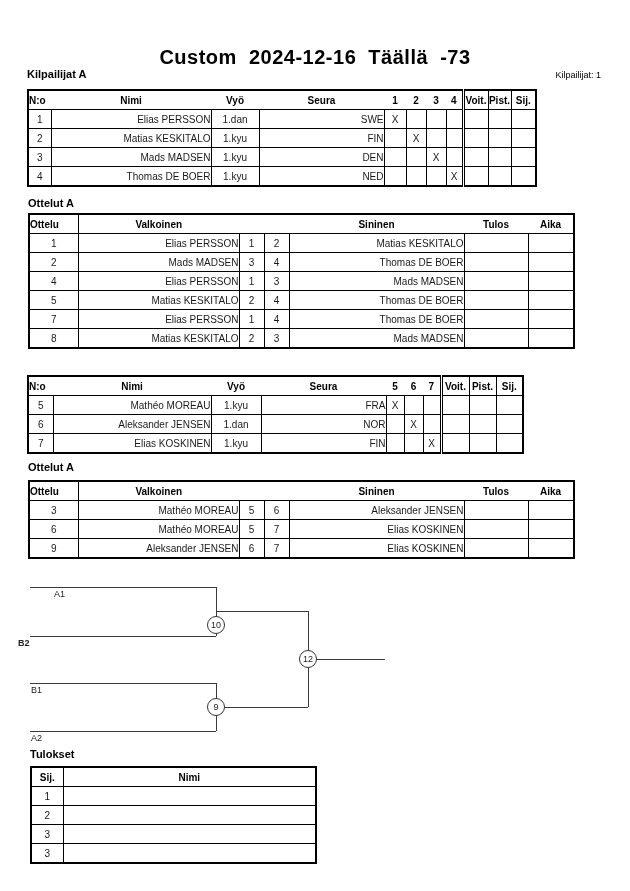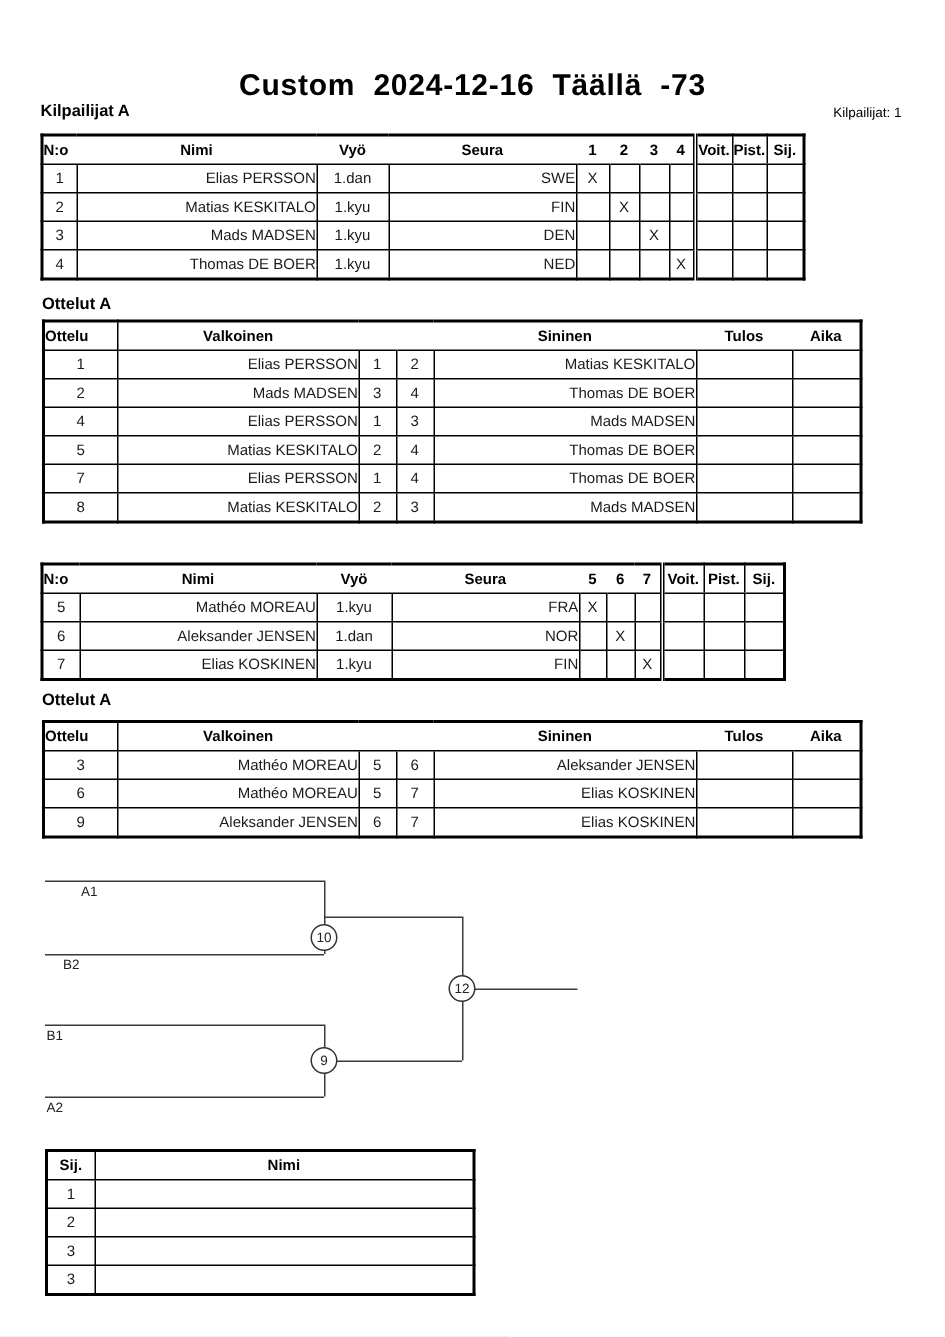--- a/index.html
+++ b/index.html
@@ -326,28 +326,29 @@
     <div class="bl-h" style="left:30px;top:636px;width:186px;"></div>
     <div class="bl-v" style="left:216px;top:587px;height:49px;"></div>
     <div class="bl-h" style="left:216px;top:611px;width:92px;"></div>
     <div class="bl-h" style="left:30px;top:683px;width:186px;"></div>
     <div class="bl-h" style="left:30px;top:731px;width:186px;"></div>
     <div class="bl-v" style="left:216px;top:683px;height:48px;"></div>
     <div class="bl-h" style="left:216px;top:707px;width:92px;"></div>
     <div class="bl-v" style="left:308px;top:611px;height:96px;"></div>
     <div class="bl-h" style="left:308px;top:659px;width:77px;"></div>
     <div class="bl-lab" style="left:31px;top:589px;margin-left:23px;">A1</div>
-    <div class="bl-lab" style="left:42px;top:638px;">B2</div>
+    <div class="bl-lab" style="left:18px;top:638px;font-weight:bold;">B2</div>
     <div class="bl-lab" style="left:31px;top:685px;">B1</div>
     <div class="bl-lab" style="left:31px;top:733px;">A2</div>
     <div class="bl-c" style="left:207px;top:576px;margin-top:40px;">10</div>
     <div class="bl-c" style="left:207px;top:698px;">9</div>
     <div class="bl-c" style="left:299px;top:650px;">12</div>
   </div>
 
+  <div class="abs sect" style="top:748px;left:30px;width:285px;">Tulokset</div>
 
   <table class="t" style="left:30px;top:766px;width:285px;">
     <colgroup>
         <col style="width:32px">
         <col style="width:253px">
       </colgroup>
     <tbody>
         <tr class="rh17">
       <th class="ctr">Sij.</th>
       <th class="ctr">Nimi</th>

